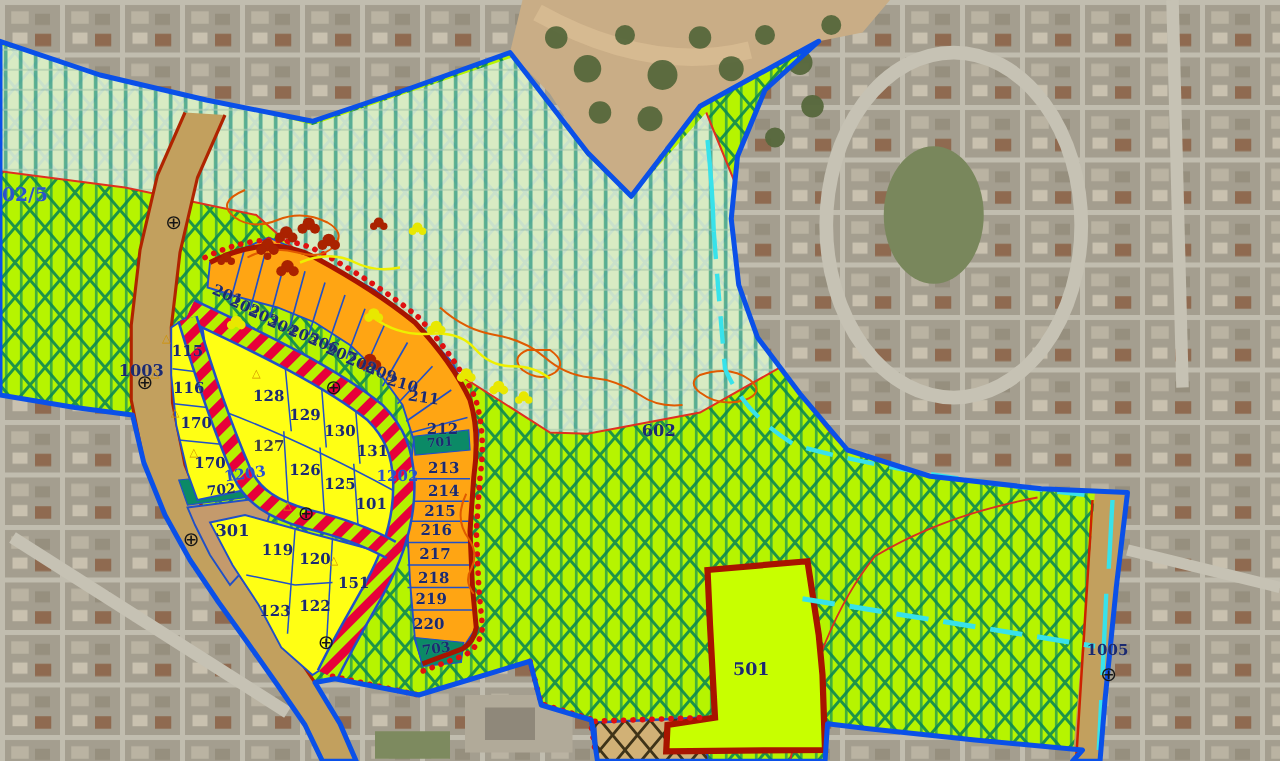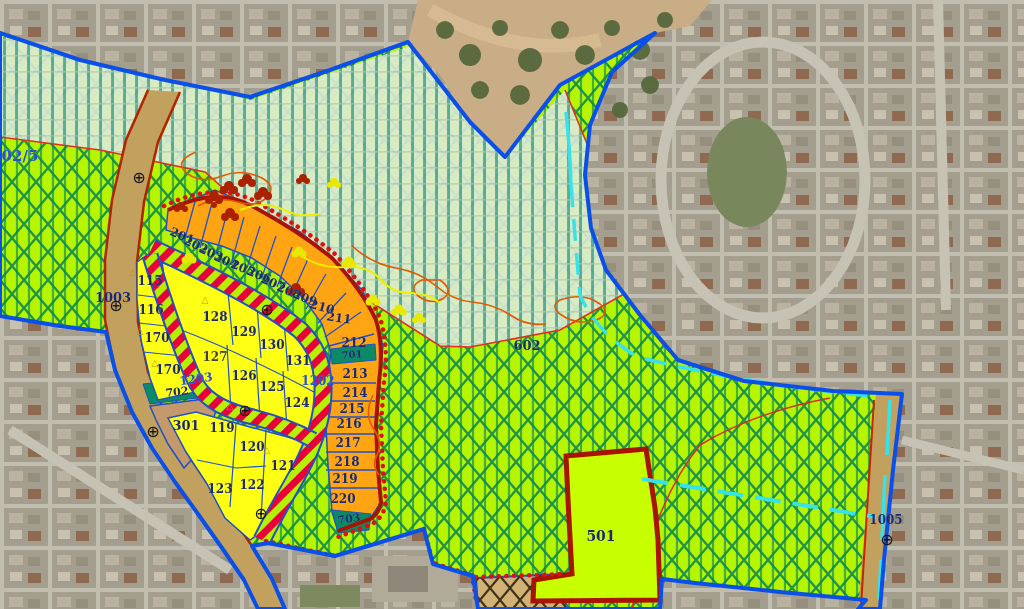--- a/index.html
+++ b/index.html
@@ -318,24 +318,24 @@
       <div class="map-label" style="left: 151px; top: 310px; font-size: 12px; color: rgb(27, 42, 112); transform: translate(-50%, -50%) rotate(0deg);">116</div>
       <div class="map-label" style="left: 157px; top: 338px; font-size: 12px; color: rgb(27, 42, 112); transform: translate(-50%, -50%) rotate(0deg);">170</div>
       <div class="map-label" style="left: 168px; top: 370px; font-size: 12px; color: rgb(27, 42, 112); transform: translate(-50%, -50%) rotate(0deg);">170</div>
       <div class="map-label" style="left: 215px; top: 317px; font-size: 12px; color: rgb(27, 42, 112); transform: translate(-50%, -50%) rotate(0deg);">128</div>
       <div class="map-label" style="left: 244px; top: 332px; font-size: 12px; color: rgb(27, 42, 112); transform: translate(-50%, -50%) rotate(0deg);">129</div>
       <div class="map-label" style="left: 272px; top: 345px; font-size: 12px; color: rgb(27, 42, 112); transform: translate(-50%, -50%) rotate(0deg);">130</div>
       <div class="map-label" style="left: 298px; top: 361px; font-size: 12px; color: rgb(27, 42, 112); transform: translate(-50%, -50%) rotate(0deg);">131</div>
       <div class="map-label" style="left: 215px; top: 357px; font-size: 12px; color: #404040; transform: translate(-50%, -50%) rotate(0deg);">127</div>
       <div class="map-label" style="left: 244px; top: 376px; font-size: 12px; color: rgb(27, 42, 112); transform: translate(-50%, -50%) rotate(0deg);">126</div>
       <div class="map-label" style="left: 272px; top: 387px; font-size: 12px; color: rgb(27, 42, 112); transform: translate(-50%, -50%) rotate(0deg);">125</div>
-      <div class="map-label" style="left: 297px; top: 403px; font-size: 12px; color: rgb(27, 42, 112); transform: translate(-50%, -50%) rotate(0deg);">124</div>
-      <div class="map-label" style="left: 222px; top: 428px; font-size: 12px; color: rgb(27, 42, 112); transform: translate(-50%, -50%) rotate(0deg);">119</div>
+      <div class="map-label" style="left: 297px; top: 403px; font-size: 12px; color: rgb(27, 42, 112); transform: translate(-50%, -50%) rotate(0deg);">101</div>
+      <div class="map-label" style="left: 222px; top: 440px; font-size: 12px; color: rgb(27, 42, 112); transform: translate(-50%, -50%) rotate(0deg);">119</div>
       <div class="map-label" style="left: 252px; top: 447px; font-size: 12px; color: rgb(27, 42, 112); transform: translate(-50%, -50%) rotate(0deg);">120</div>
-      <div class="map-label" style="left: 283px; top: 466px; font-size: 12px; color: rgb(27, 42, 112); transform: translate(-50%, -50%) rotate(0deg);">121</div>
+      <div class="map-label" style="left: 283px; top: 466px; font-size: 12px; color: rgb(27, 42, 112); transform: translate(-50%, -50%) rotate(0deg);">151</div>
       <div class="map-label" style="left: 252px; top: 485px; font-size: 12px; color: rgb(27, 42, 112); transform: translate(-50%, -50%) rotate(0deg);">122</div>
       <div class="map-label" style="left: 220px; top: 489px; font-size: 12px; color: rgb(27, 42, 112); transform: translate(-50%, -50%) rotate(0deg);">123</div>
       <span class="survey-marker" style="left: 139px; top: 178px;">⊕</span>
       <span class="survey-marker" style="left: 116px; top: 306px;">⊕</span>
       <span class="survey-marker" style="left: 153px; top: 432px;">⊕</span>
       <span class="survey-marker" style="left: 245px; top: 411px;">⊕</span>
       <span class="survey-marker" style="left: 267px; top: 310px;">⊕</span>
       <span class="survey-marker" style="left: 261px; top: 514px;">⊕</span>
       <span class="survey-marker" style="left: 887px; top: 540px;">⊕</span>
       <span class="triangle-marker" style="left: 133px; top: 272px;">△</span>

